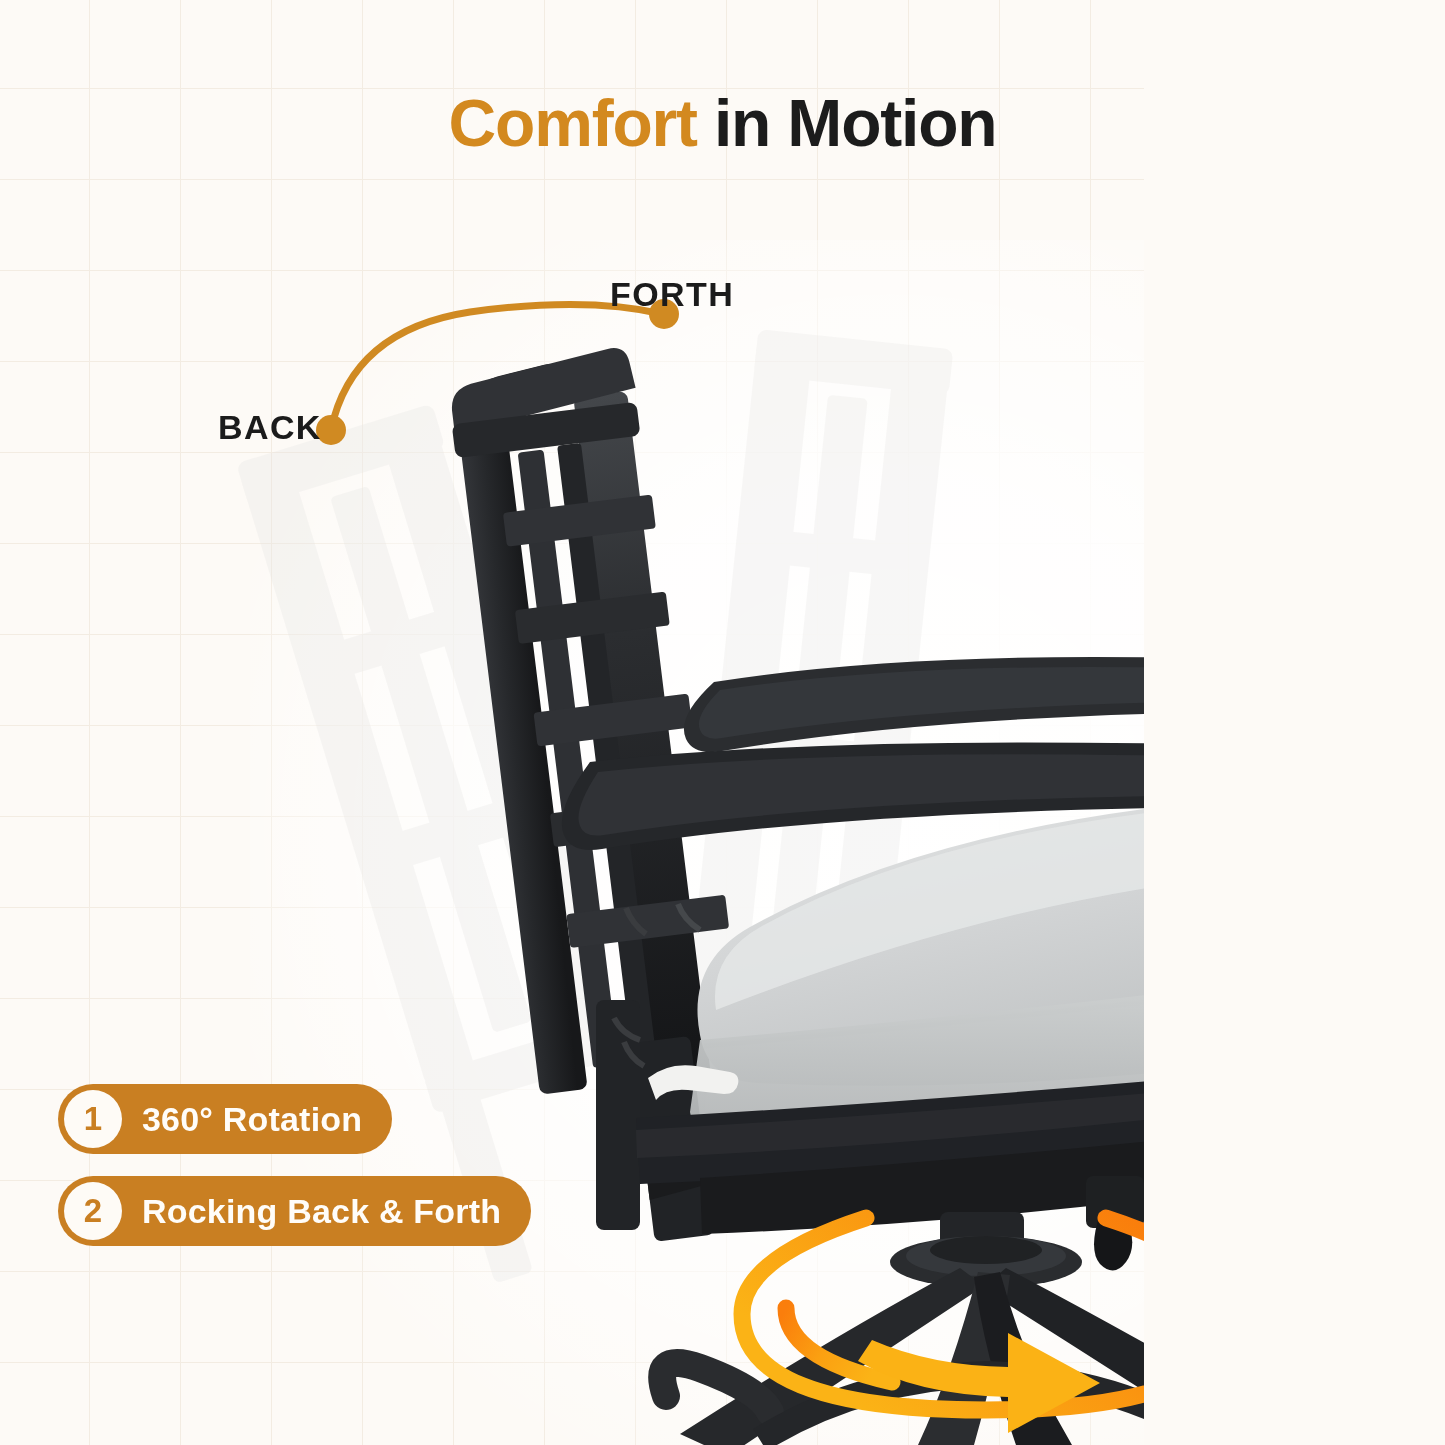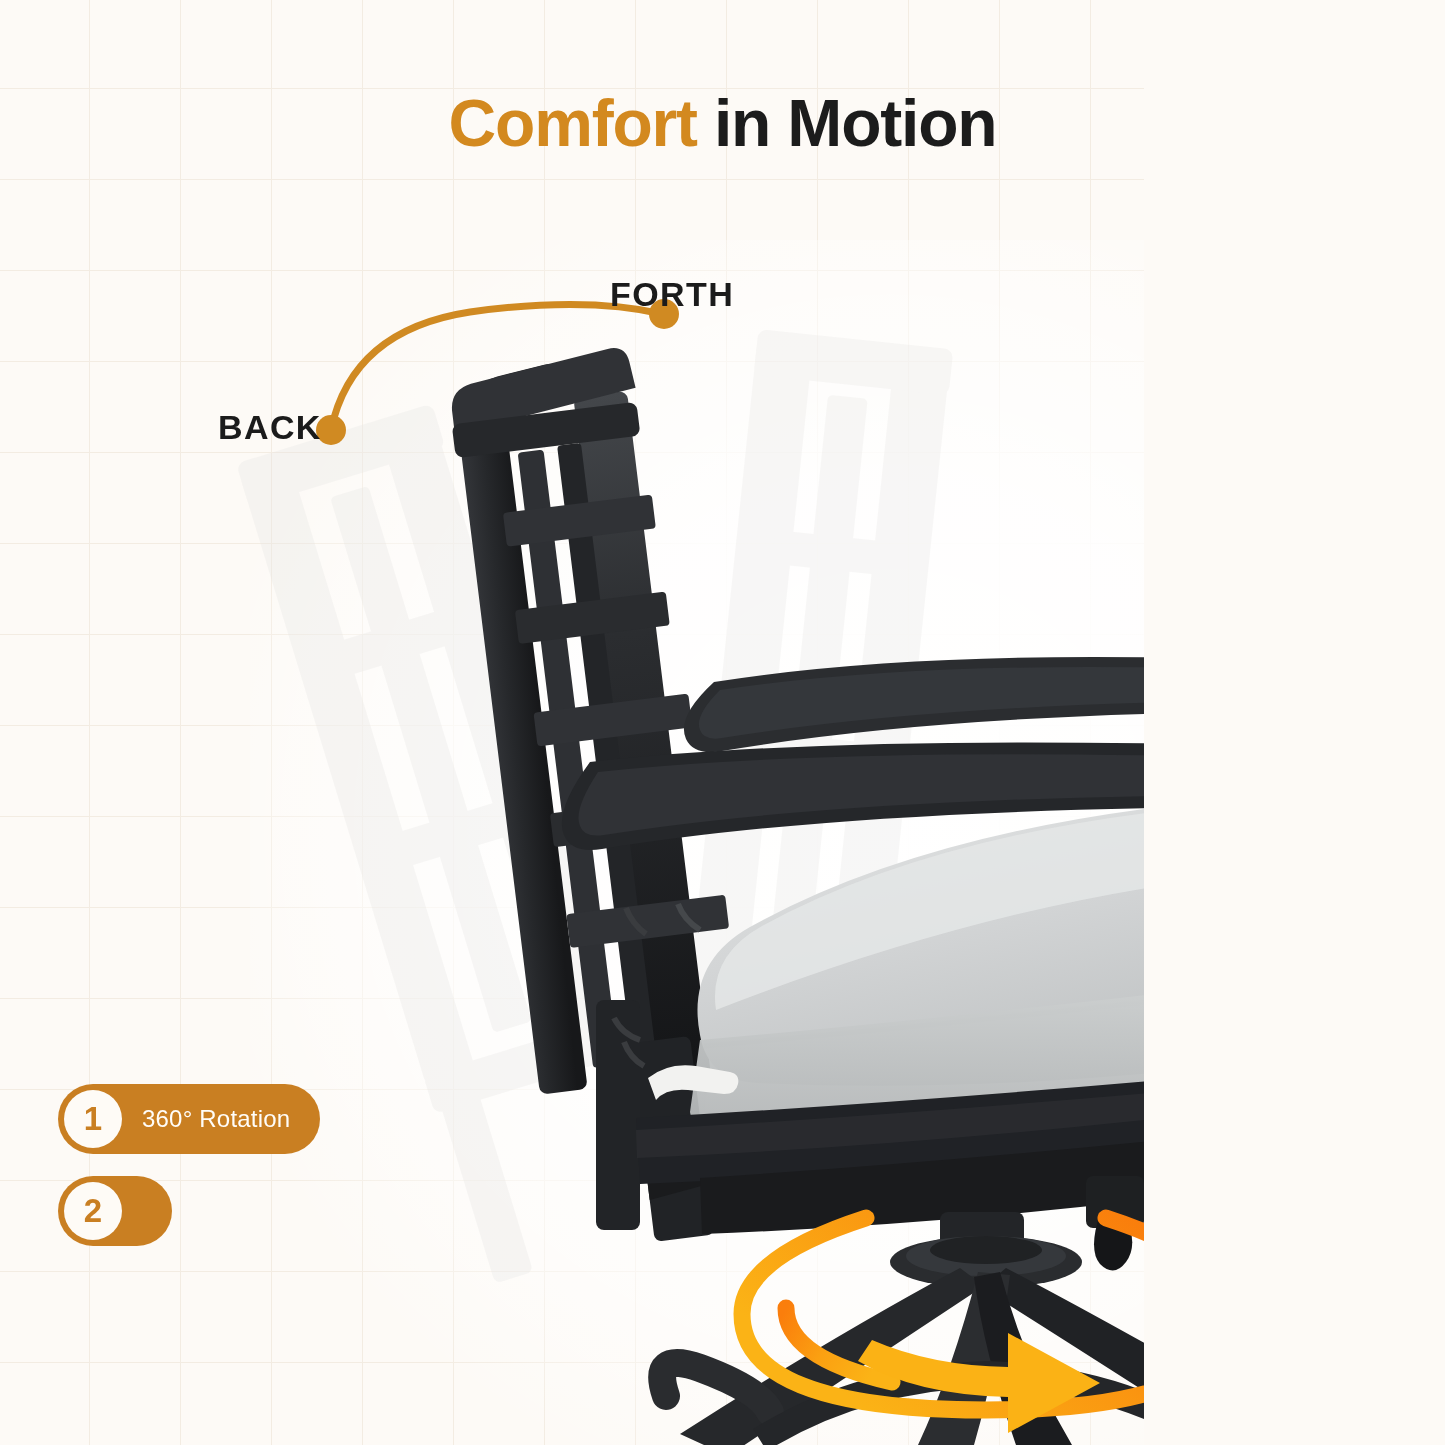--- a/index.html
+++ b/index.html
@@ -68,21 +68,21 @@
     width:58px;height:58px;flex:0 0 58px;
     border-radius:50%;
     background:#FEFBF6;
     color:#C97F22;
     font-size:33px;font-weight:bold;
     display:flex;align-items:center;justify-content:center;
     margin-right:20px;
   }
   .pill .ptxt{
     color:#FFFDF9;
-    font-size:24px;font-weight:normal;letter-spacing:.2px;
+    font-size:34px;font-weight:bold;letter-spacing:.2px;
     white-space:nowrap;
   }
 </style>
 </head>
 <body>
 
 <div id="stage">
 
   <div id="grid"></div>
   <div id="glow"></div>
@@ -235,16 +235,17 @@
   <div class="anno-label" id="lbl-back">BACK</div>
   <div class="anno-label" id="lbl-forth">FORTH</div>
 
   <div id="pills">
     <div class="pill">
       <span class="num">1</span>
       <span class="ptxt">360° Rotation</span>
     </div>
     <div class="pill">
       <span class="num">2</span>
+      <span class="ptxt">Rocking Back &amp; Forth</span>
     </div>
   </div>
 
 </div>
 
 </body></html>

